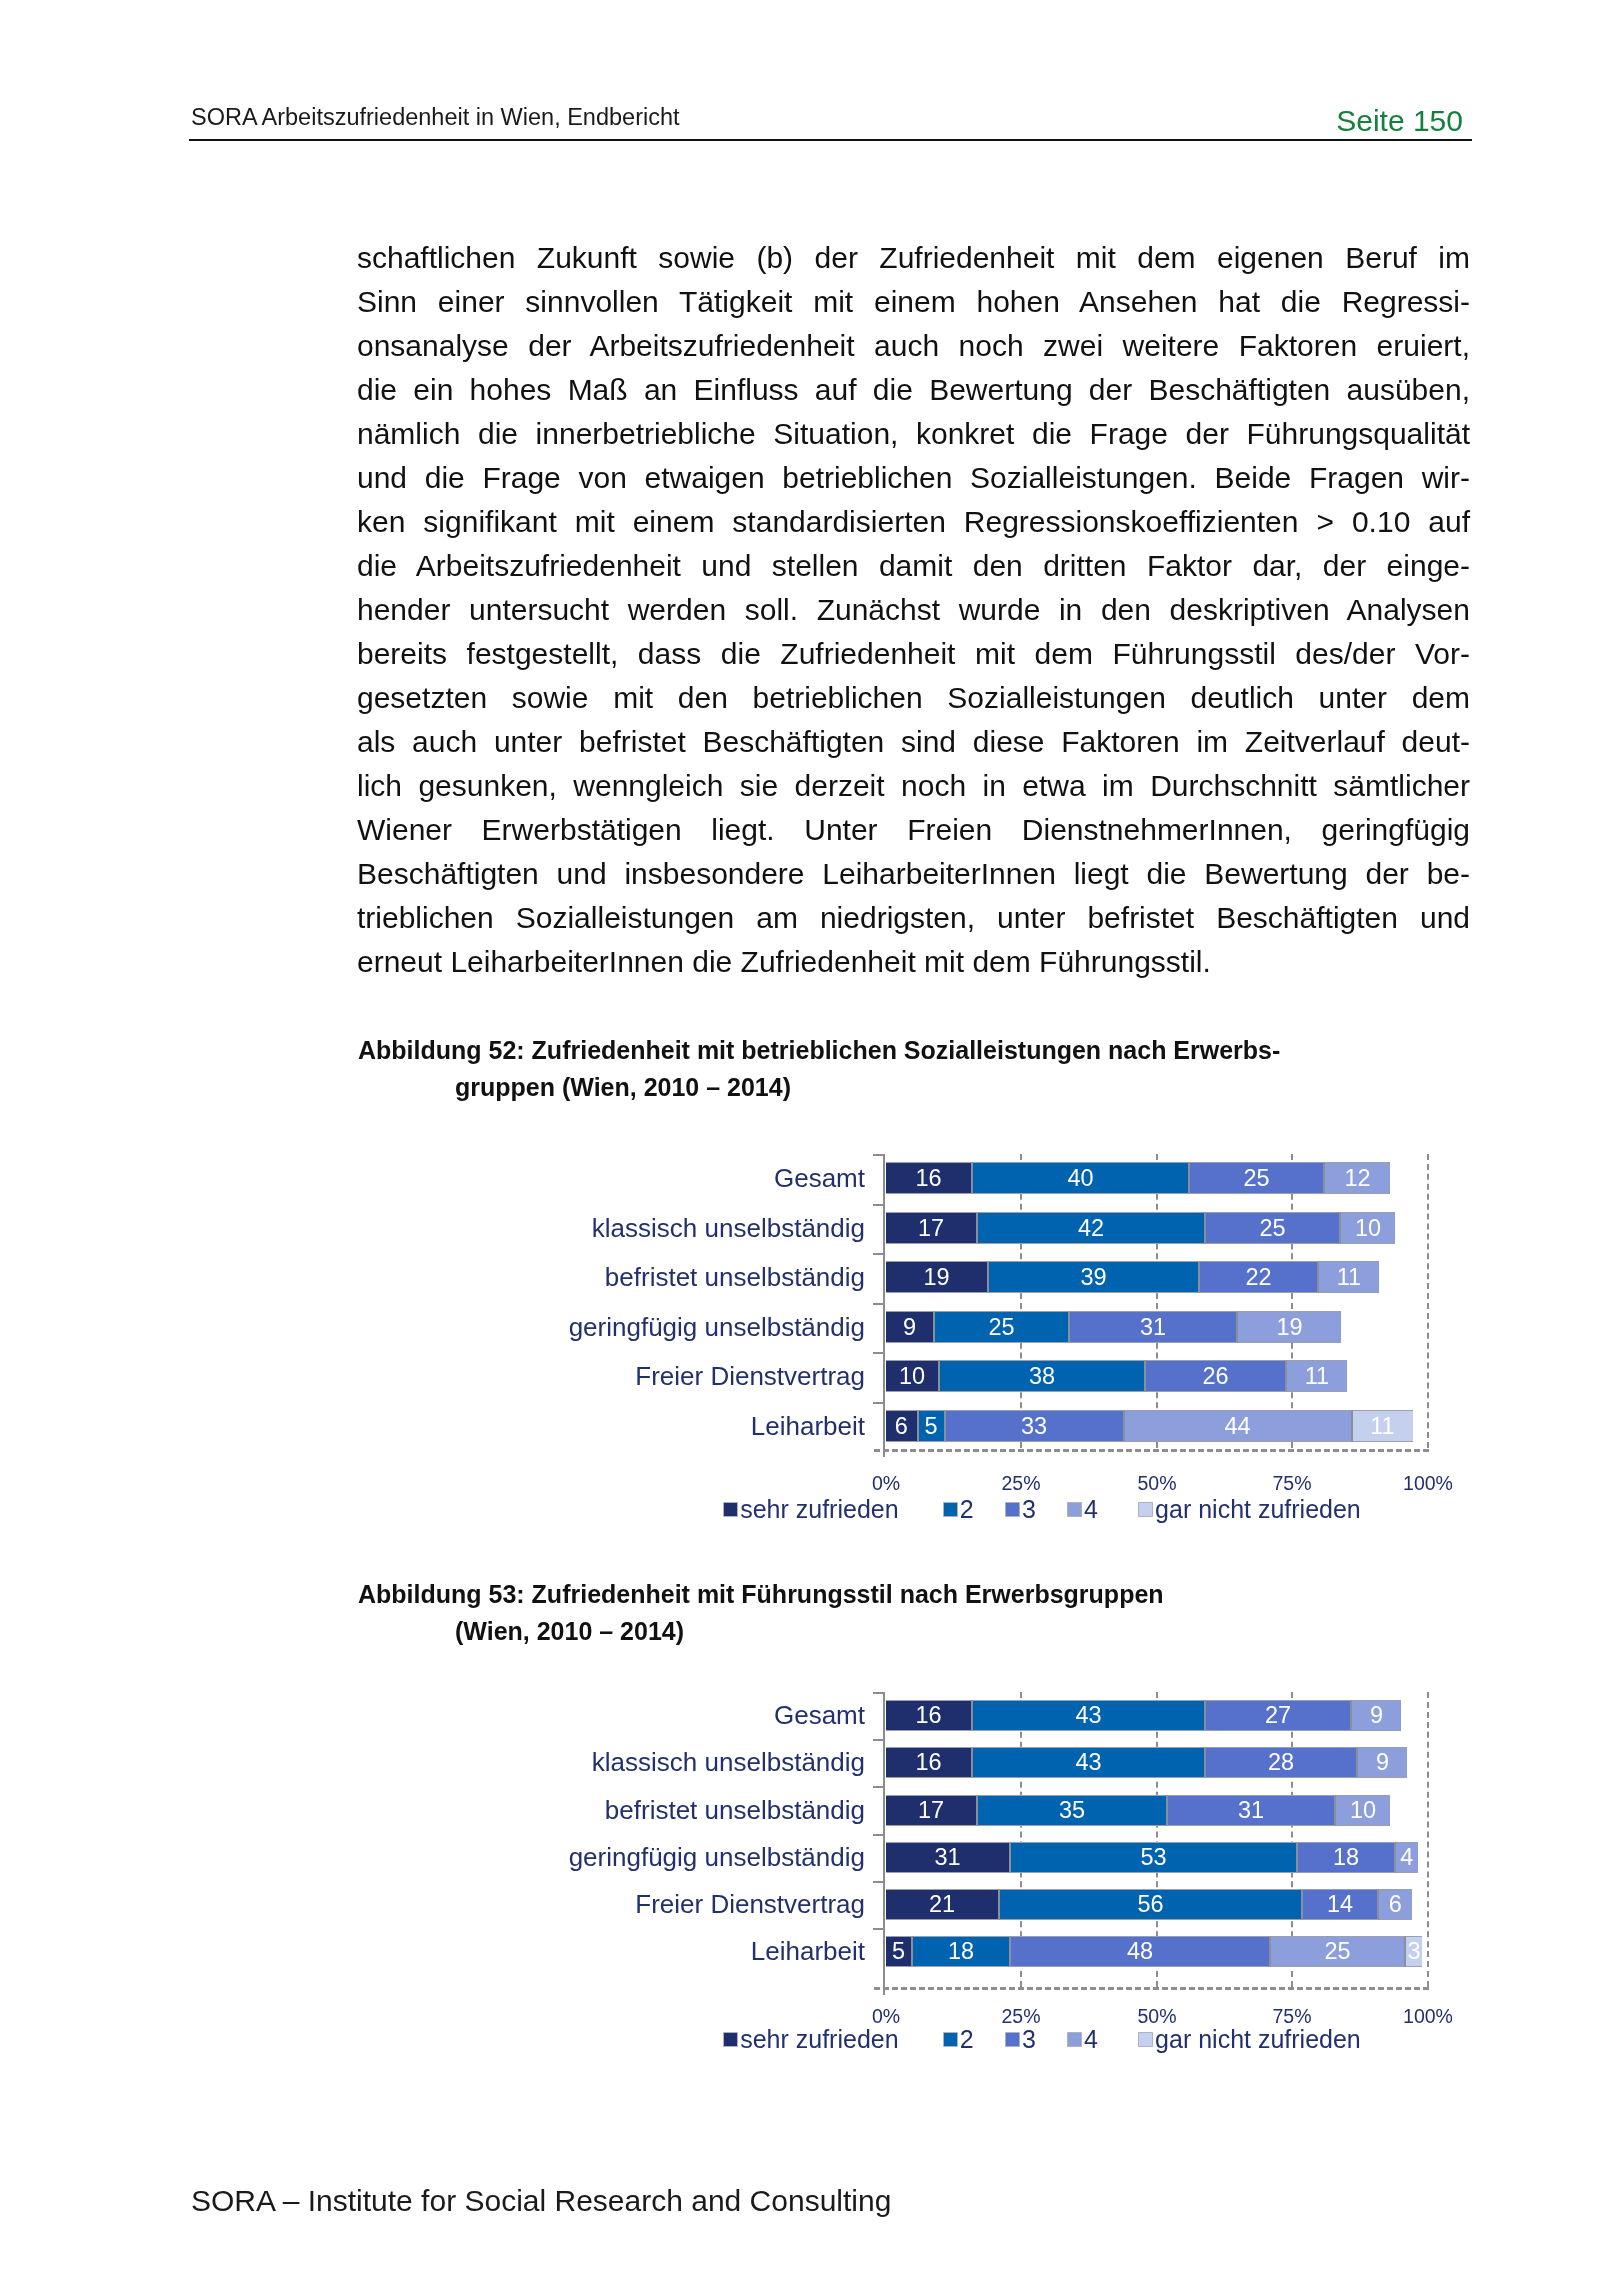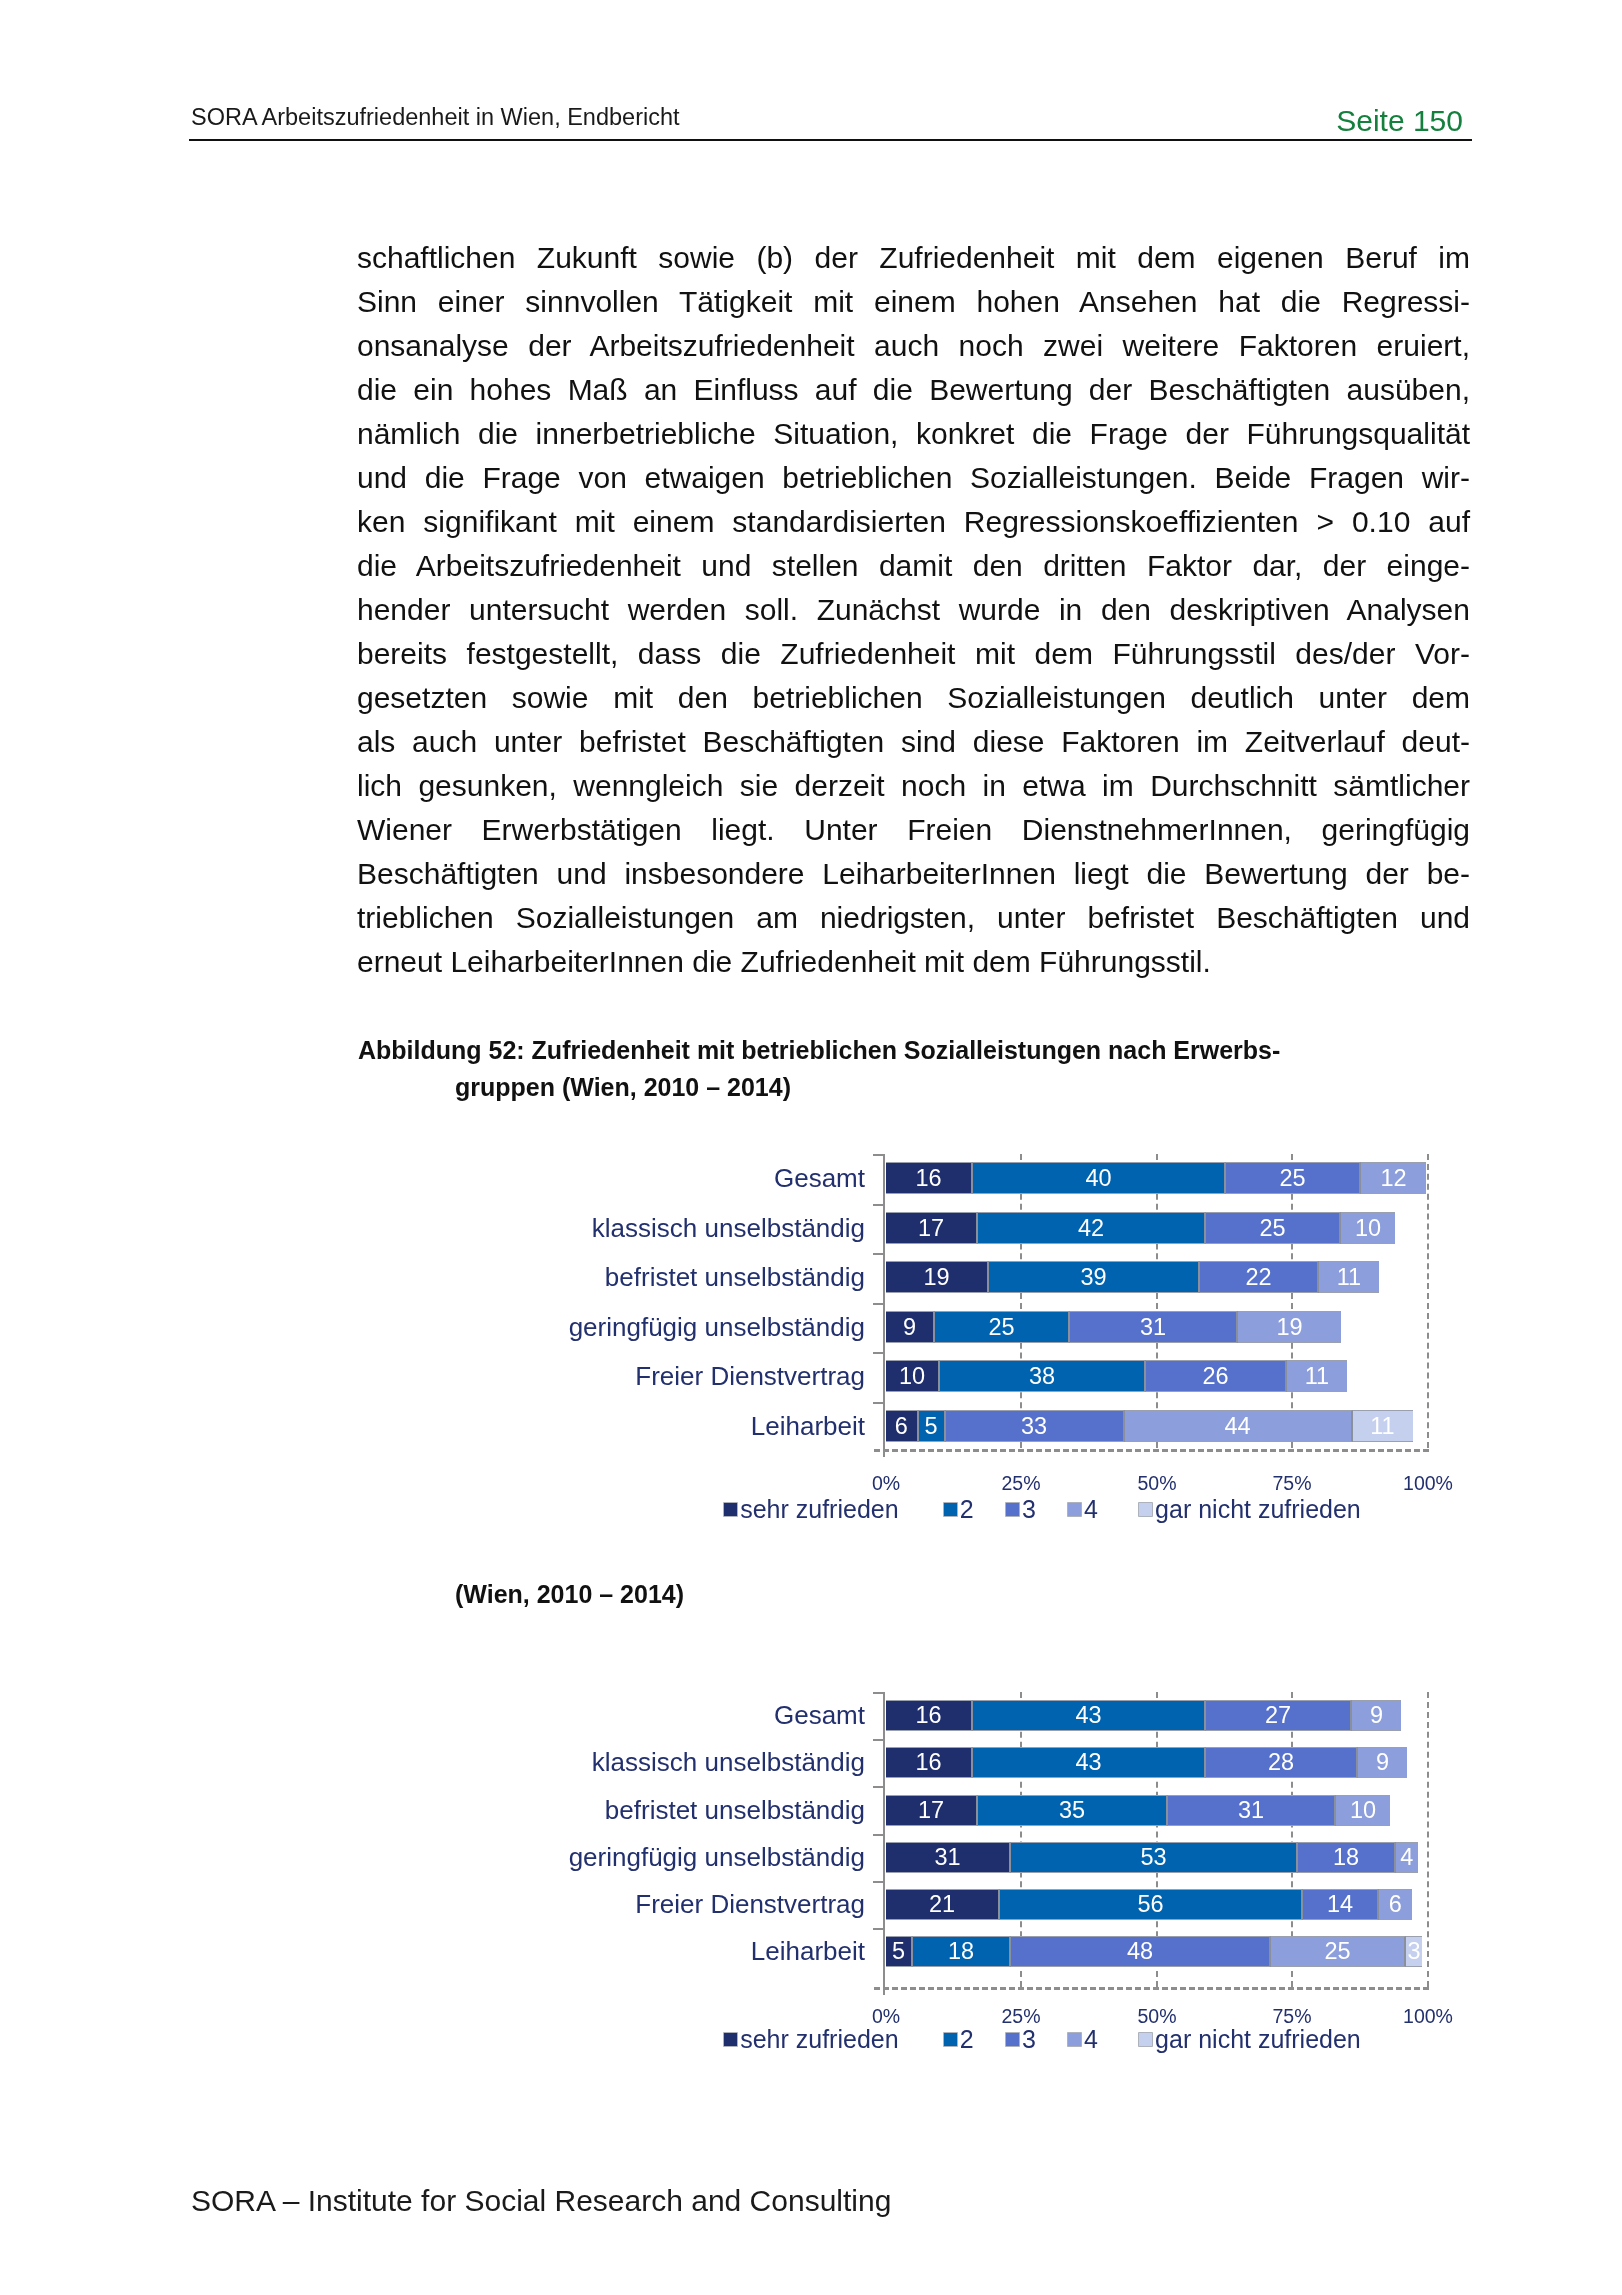--- a/index.html
+++ b/index.html
@@ -69,21 +69,21 @@
     <div class="grid-v" style="left: 1020px; top: 1154px; height: 294px;"></div>
     <div class="grid-v" style="left: 1156px; top: 1154px; height: 294px;"></div>
     <div class="grid-v" style="left: 1291px; top: 1154px; height: 294px;"></div>
     <div class="grid-v" style="left: 1427px; top: 1154px; height: 294px;"></div>
     <div class="y-axis" style="left: 883px; top: 1154px; height: 303px;"></div>
     <div class="x-axis" style="left: 874px; top: 1449px; width: 555px;"></div>
     <div class="y-tick" style="left: 873px; top: 1154px;"></div>
     <div class="cat-label" style="left: 378px; right: auto; top: 1163px;">Gesamt</div>
     <div class="bar-row" style="left: 886px; top: 1162px; height: 32px;">
       <div class="seg" style="width: 87px; background: rgb(31, 47, 110); border-top: 1.6px solid rgb(154, 160, 173); border-bottom: 1.6px solid rgb(154, 160, 173);">16</div>
-      <div class="seg" style="width: 253px; background: rgb(0, 99, 176); border-top: 1.6px solid rgb(154, 160, 173); border-bottom: 1.6px solid rgb(154, 160, 173);">40</div>
+      <div class="seg" style="width: 217px; background: rgb(0, 99, 176); border-top: 1.6px solid rgb(154, 160, 173); border-bottom: 1.6px solid rgb(154, 160, 173);">40</div>
       <div class="seg" style="width: 135px; background: rgb(86, 113, 203); border-top: 1.6px solid rgb(154, 160, 173); border-bottom: 1.6px solid rgb(154, 160, 173);">25</div>
       <div class="seg" style="width: 65px; background: rgb(140, 158, 219); border-top: 1.6px solid rgb(154, 160, 173); border-bottom: 1.6px solid rgb(154, 160, 173);">12</div>
     </div>
     <div class="y-tick" style="left: 873px; top: 1204px;"></div>
     <div class="cat-label" style="left: 378px; right: auto; top: 1213px;">klassisch unselbständig</div>
     <div class="bar-row" style="left: 886px; top: 1212px; height: 32px;">
       <div class="seg" style="width: 92px; background: rgb(31, 47, 110); border-top: 1.6px solid rgb(154, 160, 173); border-bottom: 1.6px solid rgb(154, 160, 173);">17</div>
       <div class="seg" style="width: 228px; background: rgb(0, 99, 176); border-top: 1.6px solid rgb(154, 160, 173); border-bottom: 1.6px solid rgb(154, 160, 173);">42</div>
       <div class="seg" style="width: 135px; background: rgb(86, 113, 203); border-top: 1.6px solid rgb(154, 160, 173); border-bottom: 1.6px solid rgb(154, 160, 173);">25</div>
       <div class="seg" style="width: 54px; background: rgb(140, 158, 219); border-top: 1.6px solid rgb(154, 160, 173); border-bottom: 1.6px solid rgb(154, 160, 173);">10</div>
@@ -144,20 +144,21 @@
         <span>4</span>
       </span>
       <span class="item" style="margin-right: 0px;">
         <span class="sw" style="background: rgb(197, 207, 238);"></span>
         <span>gar nicht zufrieden</span>
       </span>
     </div>
   </div>
 
 <div class="abs fig-title" style="top:1576px;">
+  <span>Abbildung 53: Zufriedenheit mit Führungsstil nach Erwerbsgruppen</span>
   <span class="l2">(Wien, 2010 – 2014)</span>
 </div>
 
 <div class="chart" id="chart-1">
     <div class="grid-v" style="left: 1020px; top: 1692px; height: 295px;"></div>
     <div class="grid-v" style="left: 1156px; top: 1692px; height: 295px;"></div>
     <div class="grid-v" style="left: 1291px; top: 1692px; height: 295px;"></div>
     <div class="grid-v" style="left: 1427px; top: 1692px; height: 295px;"></div>
     <div class="y-axis" style="left: 883px; top: 1692px; height: 303px;"></div>
     <div class="x-axis" style="left: 874px; top: 1987px; width: 555px;"></div>

